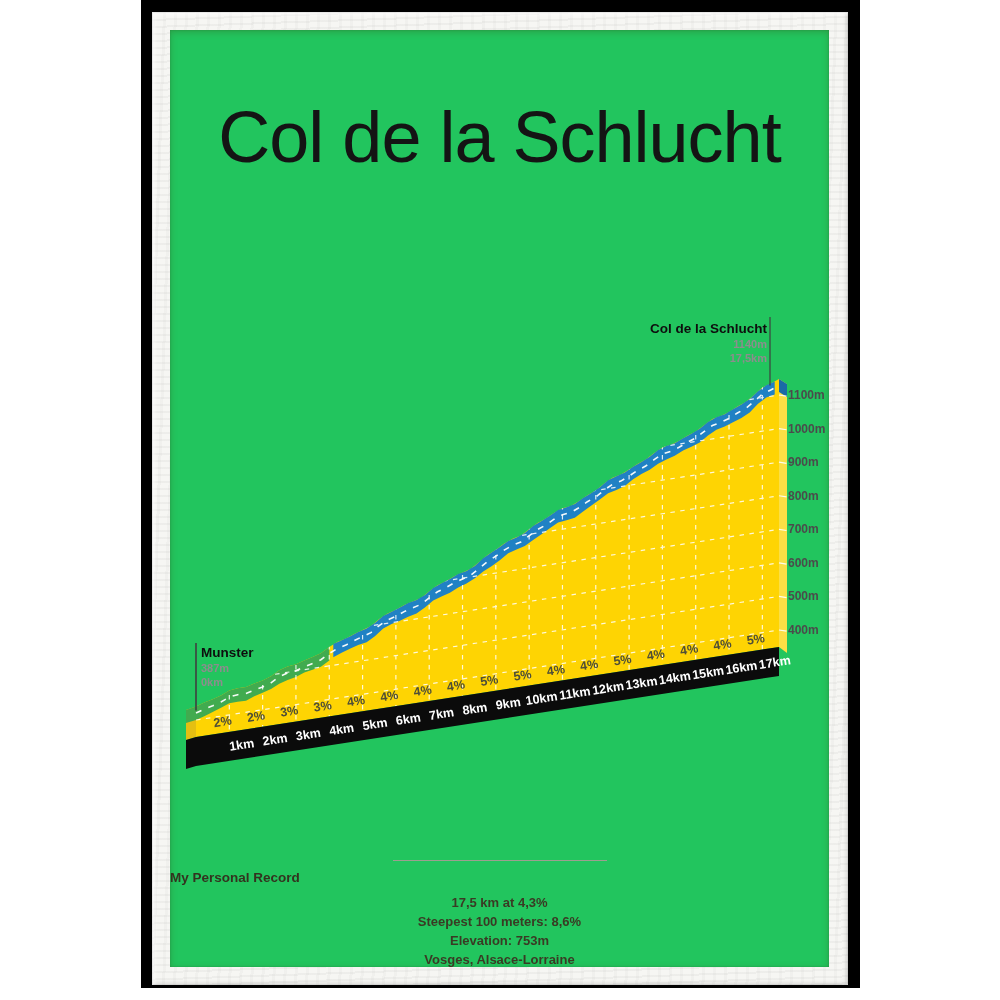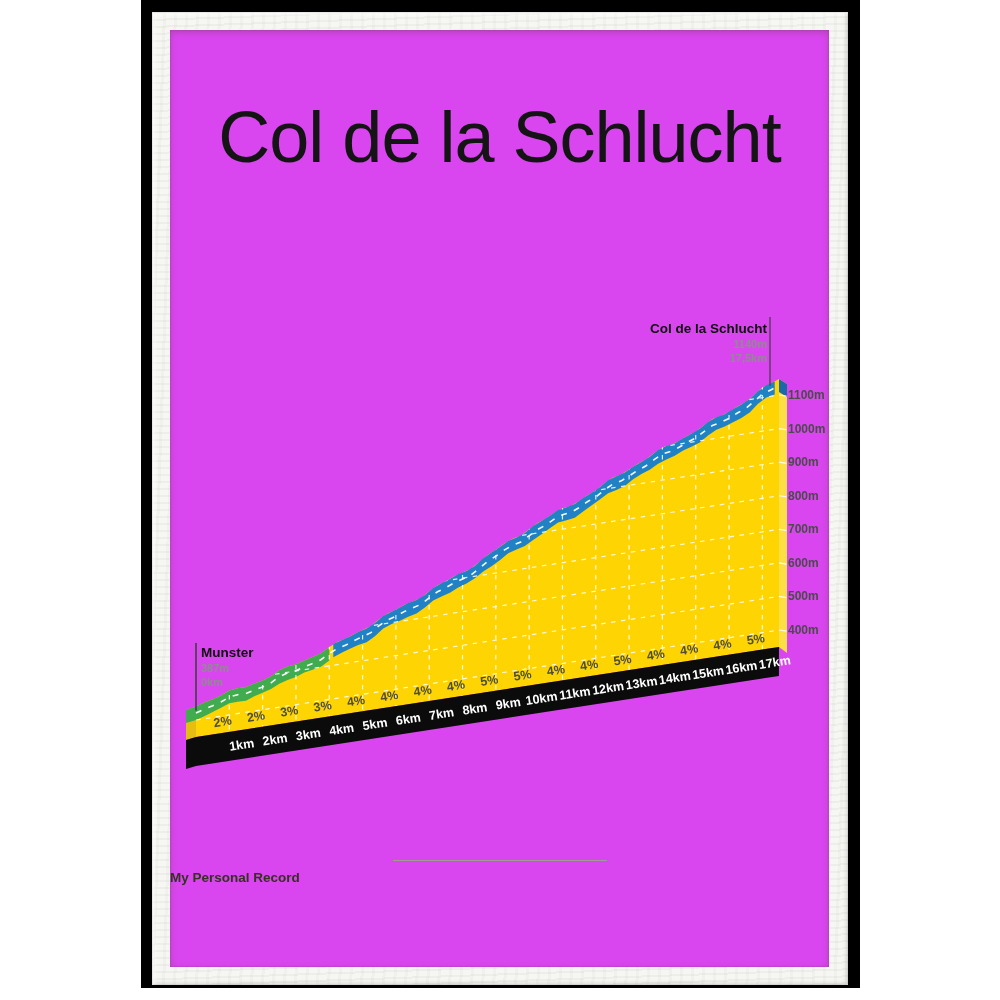--- a/index.html
+++ b/index.html
@@ -16,21 +16,21 @@
       repeating-linear-gradient(178deg,rgba(0,0,0,0.035) 0 2px,rgba(255,255,255,0) 2px 7px),
       repeating-linear-gradient(92deg,rgba(0,0,0,0.025) 0 3px,rgba(255,255,255,0) 3px 11px),
       #f6f6f3;
     box-shadow:
       inset 0 0 0 1px rgba(0,0,0,0.07),
       inset 2px 2px 4px rgba(255,255,255,0.9),
       inset -2px -2px 4px rgba(0,0,0,0.12);
   }
   .poster{
     position:absolute;left:170px;top:30px;width:659px;height:937px;
-    background:#d946ef;
+    background:#22c55e;
     box-shadow:inset 0 2px 7px rgba(70,60,10,0.28), inset 0 0 2px rgba(0,0,0,0.18);
   }
   .poster-title{
     position:absolute;left:0;top:66px;width:100%;text-align:center;
     font-size:72px;font-weight:400;letter-spacing:-1px;color:#141414;
     white-space:nowrap;
   }
   .chart-wrap{
     position:absolute;left:0;top:280px;width:659px;height:470px;
   }
@@ -166,13 +166,19 @@
           <line x1="26" y1="333" x2="26" y2="400.473991192187" stroke="#3f3f3f" stroke-width="1.6"></line>
           <text x="31" y="347" fill="#0e0e0e" font-size="13.5" font-weight="700">Munster</text>
           <text x="31" y="362" fill="#8d8d8d" font-size="11" font-weight="600">387m</text>
           <text x="31" y="376" fill="#8d8d8d" font-size="11" font-weight="600">0km</text>
         </g>
       </svg>
   </div>
 
   <div class="pr-divider"></div>
   <div class="pr-heading">My Personal Record</div>
+  <div class="pr-lines">
+    <div>17,5 km at 4,3%</div>
+    <div>Steepest 100 meters: 8,6%</div>
+    <div>Elevation: 753m</div>
+    <div>Vosges, Alsace-Lorraine</div>
+  </div>
 </div>
 
 </body></html>

